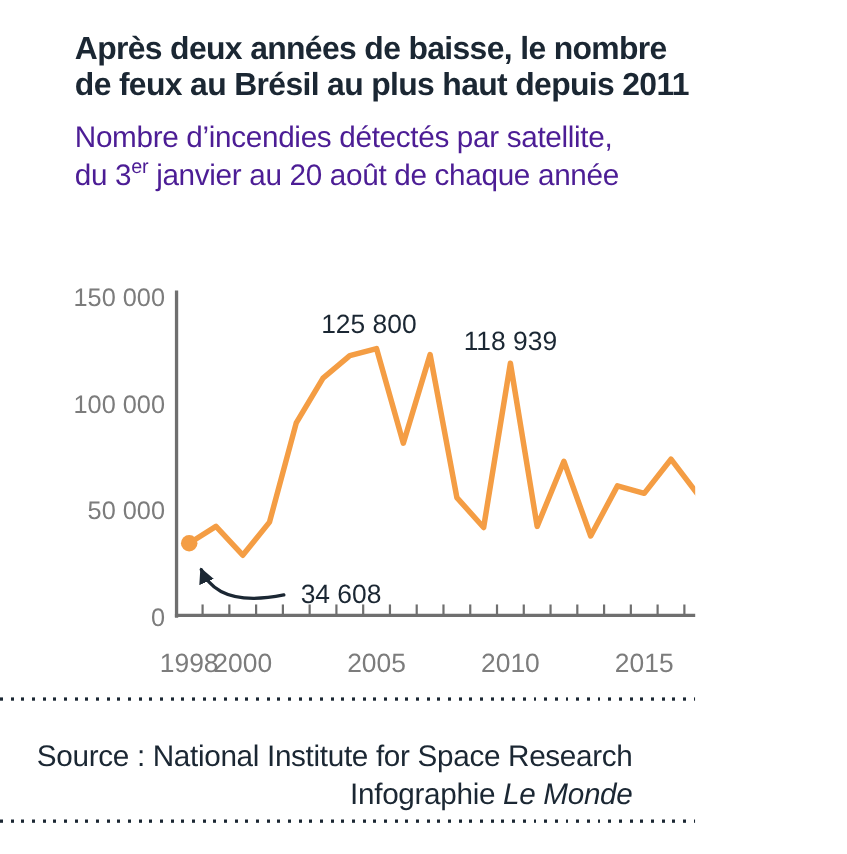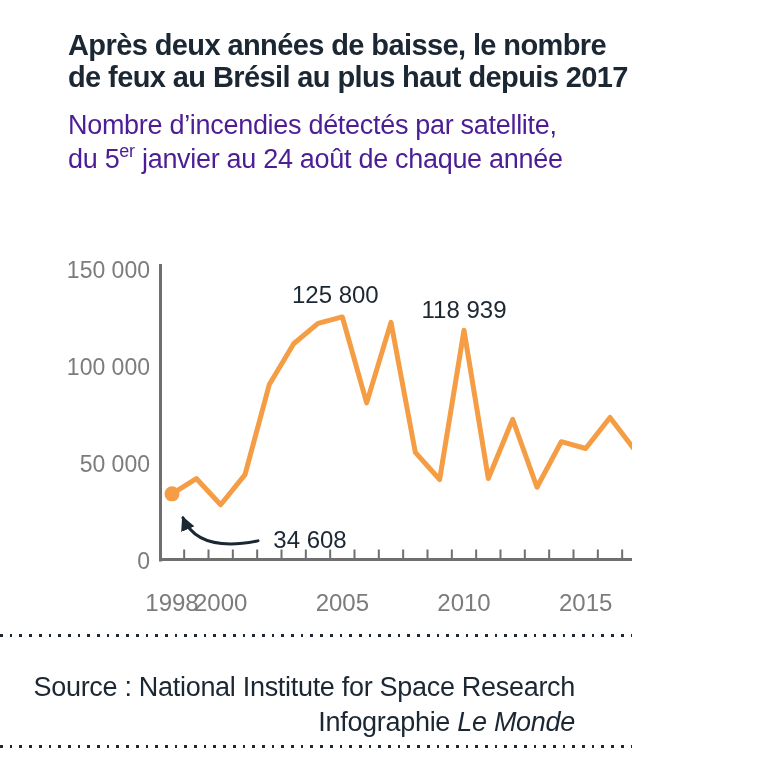--- a/index.html
+++ b/index.html
@@ -28,27 +28,27 @@
   .f-credit i{}
 </style>
 </head>
 <body>
 
 <div class="canvas">
 
   <header class="hdr">
     <h1>
       <span>Après deux années de baisse, le nombre</span>
-      <span>de feux au Brésil au plus haut depuis 2017</span>
+      <span>de feux au Brésil au plus haut depuis 2011</span>
     </h1>
   </header>
 
   <p class="subtitle">
     <span class="sl">Nombre d’incendies détectés par satellite,</span>
-    <span class="sl"><span>du 5</span><sup>er</sup><span> janvier au 24 août de chaque année</span></span>
+    <span class="sl"><span>du 3</span><sup>er</sup><span> janvier au 20 août de chaque année</span></span>
   </p>
 
   <svg class="chart" id="chart-svg" viewBox="0 0 770 776" aria-hidden="false">
     <defs>
       <marker id="arrowhead" viewBox="0 0 10 10" refX="8.5" refY="5" markerWidth="4.8" markerHeight="4.8" orient="auto">
         <path d="M0,0 L10,5 L0,10 z" fill="#1B2733"></path>
       </marker>
     </defs>
     <g id="chart-root">
         <line x1="160.5" y1="264" x2="160.5" y2="561.5" stroke="#6F6F6F" stroke-width="3"></line>

